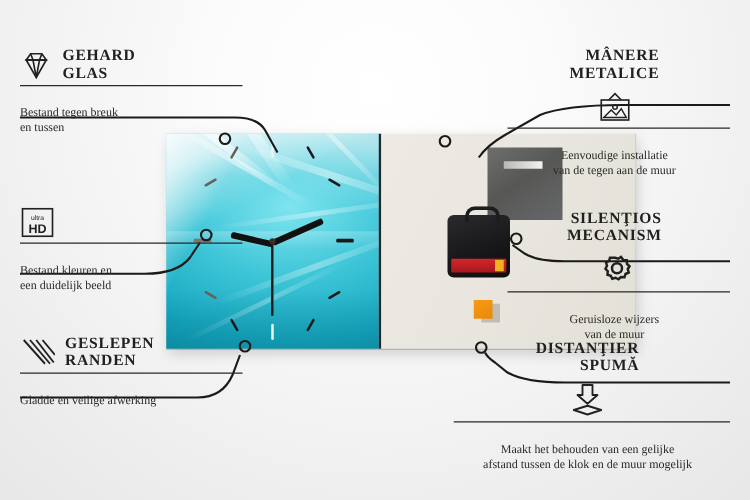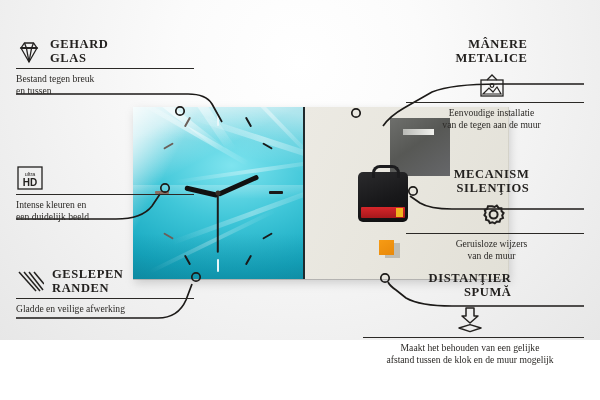--- a/index.html
+++ b/index.html
@@ -2,38 +2,38 @@
 <html><head>
 <meta charset="utf-8">
 <style>
   html,body{margin:0;padding:0;}
   body{
     width:600px;height:400px;overflow:hidden;
     font-family:"Liberation Serif", serif;
     background:#ffffff;
   }
   #root{
-    position:relative;width:600px;height:340px;
+    position:relative;width:600px;height:400px;
     background:
       radial-gradient(circle at 50% 18%, #ffffff 0%, #fbfbfb 30%, #f2f2f2 62%, #e7e7e7 100%);
   }
   
   .feature{position:absolute;}
   .feat-head{display:flex;align-items:center;gap:8px;}
   .feat-head.right{flex-direction:column;justify-content:flex-end;}
   .feat-title{
     font-family:"Liberation Serif", serif;
     font-size:12.5px;font-weight:bold;letter-spacing:.6px;
     color:#23211f;line-height:13.5px;text-transform:uppercase;
   }
   .feat-title.right{text-align:right;}
   .rule{height:1px;background:#2b2926;margin-top:3px;}
   .feat-desc{
     font-family:"Liberation Serif", serif;
-    font-size:9.6px;color:#2c2a27;line-height:12px;margin-top:4px;
+    font-size:9.6px;color:#2c2a27;line-height:12px;margin-top:16px;
   }
   .feat-desc.right{text-align:center;}
   .icon{flex:0 0 auto;display:block;}
   
   #product{position:absolute;left:133px;top:107px;width:375px;height:172px;}
   .panel-shadow{
     position:absolute;left:2px;top:4px;width:375px;height:172px;
     background:rgba(0,0,0,.16);filter:blur(5px);
   }
   #clock{
@@ -175,21 +175,21 @@
   <div class="feature" style="left:16px;top:165px;width:185px;">
     <div class="feat-head">
       <svg class="icon" width="28" height="26" viewBox="0 0 28 26">
         <rect x="2" y="2" width="24" height="22" fill="none" stroke="#23211f" stroke-width="1.3"></rect>
         <text x="14" y="11" font-family="Liberation Sans, sans-serif" font-size="5.4" text-anchor="middle" fill="#23211f">ultra</text>
         <text x="14" y="21" font-family="Liberation Sans, sans-serif" font-size="10" font-weight="bold" text-anchor="middle" fill="#23211f">HD</text>
       </svg>
     </div>
     <div class="rule" style="width:178px;"></div>
     <div class="feat-desc">
-      <div>Intense kleuren en</div>
+      <div>Bestand kleuren en</div>
       <div>een duidelijk beeld</div>
     </div>
   </div>
 
   <div class="feature" style="left:16px;top:268px;width:185px;">
     <div class="feat-head">
       <svg class="icon" width="28" height="24" viewBox="0 0 28 24">
         <g stroke="#23211f" stroke-width="1.5" fill="none">
           <path d="M3,2 L20,21"></path>
             <path d="M8,2 L24,21"></path>
@@ -225,22 +225,22 @@
     <div class="rule" style="width:178px;margin-left:7px;"></div>
     <div class="feat-desc right">
       <div>Eenvoudige installatie</div>
       <div>van de tegen aan de muur</div>
     </div>
   </div>
 
   <div class="feature" style="left:399px;top:168px;width:185px;">
     <div class="feat-head right">
       <div>
+        <div class="feat-title right">SILENŢIOS</div>
         <div class="feat-title right">MECANISM</div>
-        <div class="feat-title right">SILENŢIOS</div>
       </div>
       <svg class="icon" width="28" height="27" viewBox="0 0 28 27">
         <g fill="none" stroke="#23211f" stroke-width="2">
           <path d="M14,3.2 L16.6,4 L18.8,2.6 L20.8,5.2 L23.4,5.2 L23.6,8.2 L25.6,10 L24.2,12.4 L25,15 L22.4,16.2 L21.6,18.8 L18.8,18.6 L16.8,20.4 L14.4,19.2 L11.8,20 L10.6,17.6 L8,16.8 L8.2,14 L6.4,12 L7.6,9.6 L6.8,7 L9.2,5.8 L10,3.2 Z"></path>
           <circle cx="15.6" cy="11.6" r="4"></circle>
         </g>
       </svg>
     </div>
     <div class="rule" style="width:178px;margin-left:7px;"></div>
     <div class="feat-desc right">

